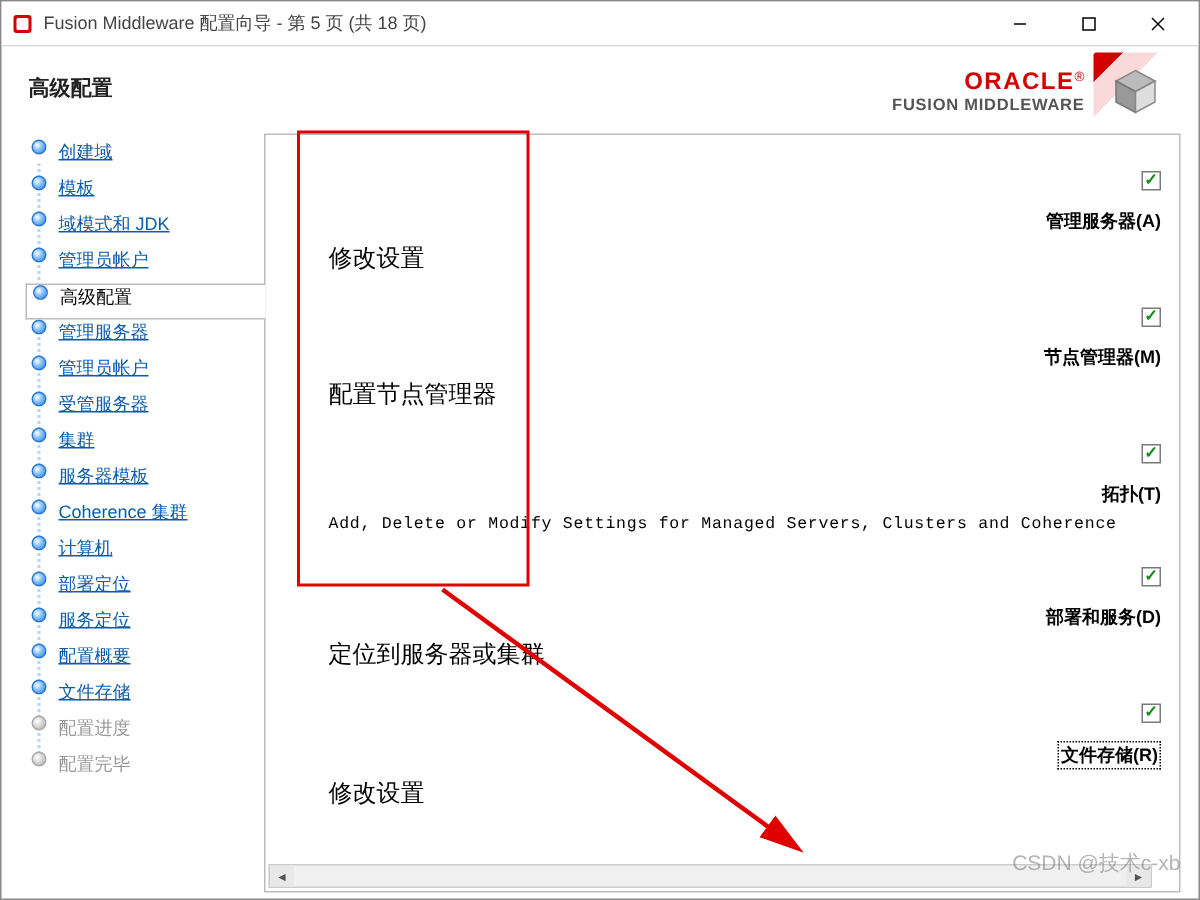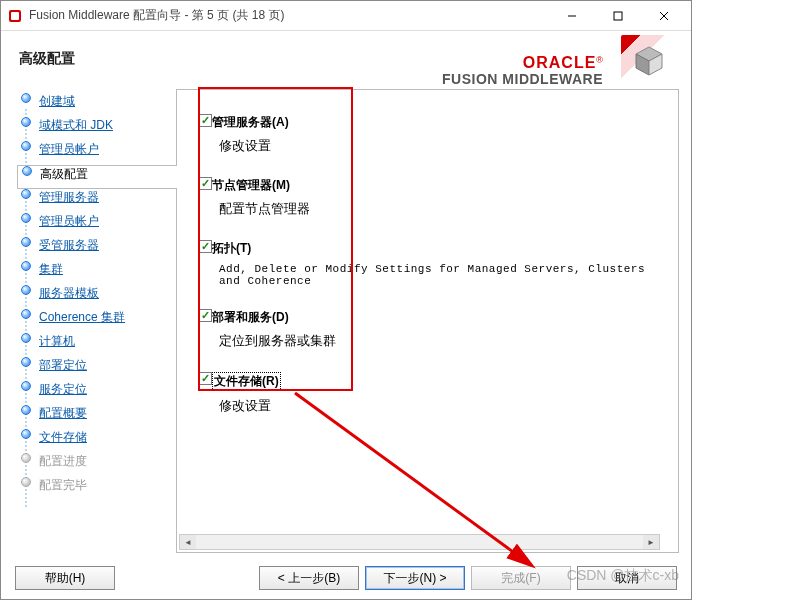--- a/index.html
+++ b/index.html
@@ -4,21 +4,21 @@
 <style>
   * { box-sizing: border-box; }
   body {
     margin: 0;
     font-family: "Microsoft YaHei", SimSun, Arial, sans-serif;
     font-size: 12px;
     background: #fff;
     color: #000;
   }
   .window {
-    width: 692px;
+    width: 800px;
     height: 600px;
     border: 1px solid #888;
     display: flex;
     flex-direction: column;
     position: relative;
     overflow: hidden;
   }
   .titlebar {
     height: 30px;
     background: #fff;
@@ -46,26 +46,26 @@
     align-items: center;
     padding: 0 18px;
     position: relative;
   }
   .header .page-title { font-size: 14px; font-weight: bold; color: #222; }
   .brand {
     position: absolute;
     right: 14px;
     top: 4px;
     display: flex;
-    align-items: flex-end;
-    gap: 18px;
+    align-items: center;
+    gap: 6px;
   }
   .brand-text { text-align: right; line-height: 1.1; }
   .brand-text .oracle { color: #d40000; font-weight: bold; font-size: 16px; letter-spacing: 1px; }
-  .brand-text .fm { color: #555; font-weight: bold; font-size: 14px; letter-spacing: 0.5px; }
+  .brand-text .fm { color: #555; font-weight: bold; font-size: 11px; letter-spacing: 0.5px; }
   .brand-text .reg { color: #d40000; font-size: 9px; vertical-align: super; }
   .brand-cube {
     width: 56px; height: 52px;
     background: linear-gradient(135deg, #d40000 0%, #d40000 18%, #f9d9d9 18%, #f9d9d9 40%, #fff 40%);
     border-radius: 2px;
     display: flex; align-items: center; justify-content: center;
   }
   .brand-cube svg { display:block; }
   .body-area {
     flex: 1;
@@ -127,39 +127,39 @@
     position: relative;
     overflow: hidden;
   }
   .main-content {
     padding: 24px 12px 12px 22px;
     position: absolute;
     inset: 0;
     overflow: auto;
   }
   .option-group { margin-bottom: 22px; }
-  .option-row { display: flex; align-items: flex-start; gap: 0; }
+  .option-row { display: flex; align-items: flex-end; gap: 12px; flex-direction: column; }
   .chk {
     width: 13px; height: 13px;
     border: 1px solid #7a7a7a;
     background: #fff;
     display: inline-flex;
     align-items: center;
     justify-content: center;
   }
   .chk.checked::after {
     content: "✓";
     font-size: 11px;
     line-height: 11px;
     font-weight: bold;
     color: #1a8a1a;
   }
   .opt-label { font-weight: bold; font-size: 12px; }
   .opt-label.focus { border: 1px dotted #000; padding: 0 1px; }
-  .opt-desc { margin-left: 20px; margin-top: 6px; color: #000; font-family: SimSun, serif; font-size: 13px;}
+  .opt-desc { margin-left: 20px; margin-top: 6px; color: #000; font-family: SimSun, serif; font-size: 16px;}
   .opt-desc.en { font-family: "Courier New", monospace; font-size: 11px; letter-spacing: 0.5px; }
   .redbox {
     position: absolute;
     border: 2px solid #e00000;
     pointer-events: none;
   }
   .arrow {
     position: absolute;
     pointer-events: none;
   }
@@ -263,20 +263,24 @@
     </div>
   </div>
 
   <div class="body-area">
     <div class="sidebar" style="position:relative">
       <div class="nav-line"></div>
       <div id="nav-list">
           <div class="nav-item">
             <span class="nav-dot"></span>
             <span class="nav-label">创建域</span>
+          </div>
+          <div class="nav-item">
+            <span class="nav-dot"></span>
+            <span class="nav-label">模板</span>
           </div>
           <div class="nav-item">
             <span class="nav-dot"></span>
             <span class="nav-label">域模式和 JDK</span>
           </div>
           <div class="nav-item">
             <span class="nav-dot"></span>
             <span class="nav-label">管理员帐户</span>
           </div>
           <div class="nav-item current">
@@ -379,28 +383,20 @@
           </div>
       </div>
       <div class="scroll-h">
         <div class="scroll-btn">◄</div>
         <div class="scroll-track"></div>
         <div class="scroll-btn">►</div>
       </div>
     </div>
   </div>
 
-  <div class="footer">
-    <span class="btn">帮助(H)</span>
-    <span class="spacer"></span>
-    <span class="btn">&lt; 上一步(B)</span>
-    <span class="btn primary">下一步(N) &gt;</span>
-    <span class="btn disabled">完成(F)</span>
-    <span class="btn">取消</span>
-  </div>
 
   <div class="redbox" style="left:197px; top:86px; width:155px; height:304px"></div>
   <svg class="arrow" style="left:290px; top:388px; width:260px; height:190px">
     <defs>
         <marker id="ah" markerWidth="10" markerHeight="10" refX="8" refY="3" orient="auto">
       <polygon points="0,0 10,3 0,6" fill="#e00000"></polygon>
     </marker>
       </defs>
     <line x1="4" y1="4" x2="240" y2="176" stroke="#e00000" stroke-width="3" marker-end="url(#ah)"></line>
   </svg>

